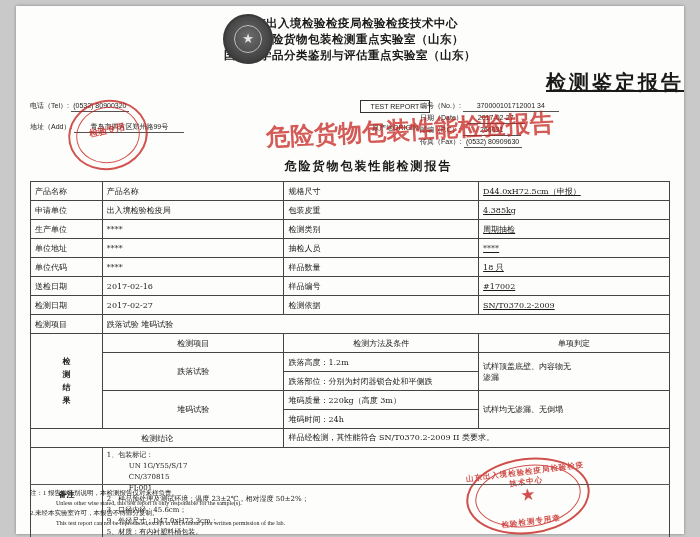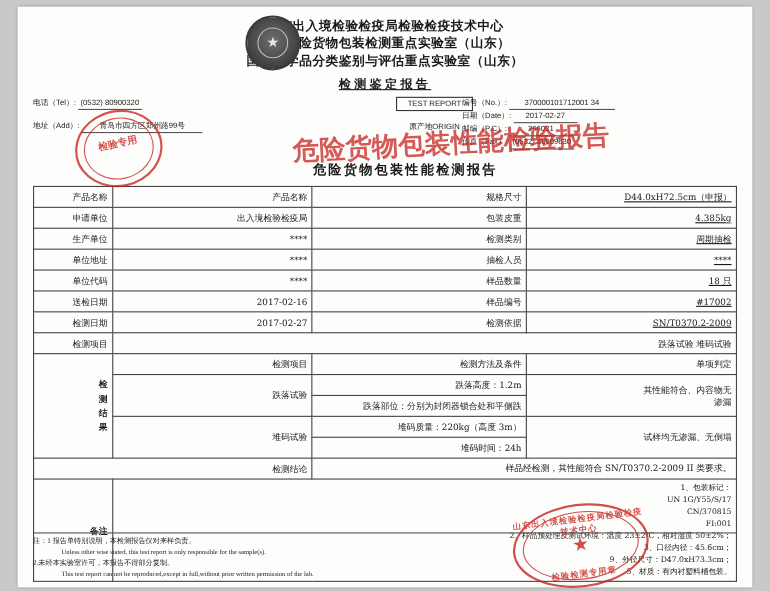--- a/index.html
+++ b/index.html
@@ -40,24 +40,24 @@
     content:"";position:absolute;left:9px;top:9px;
     width:26px;height:26px;border-radius:50%;
     border:1px solid #bdbdbd;
   }
   .emblem .star{
     position:absolute;left:50%;top:50%;
     transform:translate(-50%,-55%);
     color:#e8e8e8;font-size:13px;line-height:13px;
   }
   .title-main{
-    text-align:center;
+    text-align:right;
     font-family:"DejaVu Serif", serif;
     font-weight:bold;
-    font-size:11px;
+    font-size:20px;
     letter-spacing:3px;
     margin-top:6px;
     text-decoration:underline;
   }
   
   .meta{
     position:relative;
     margin:4px 14px 0 14px;
     font-size:7px;
     line-height:11px;
@@ -125,21 +125,20 @@
     width:640px;
     border-collapse:collapse;
     font-size:8px;
     font-family:"DejaVu Serif", serif;
   }
   table.main td{
     border:1px solid #444;
     padding:2px 4px;
     height:14px;
     vertical-align:middle;
-    text-align:right;
   }
   td.lbl{width:78px;}
   td.val{width:214px;}
   td.lbl2{width:74px;}
   td.val2{width:214px;text-decoration:underline;}
   .sec-title{
     text-align:center;font-weight:bold;font-size:12px;letter-spacing:2px;
     font-family:"DejaVu Serif",serif;
     margin-top:6px;
     padding-left:37px;
@@ -277,21 +276,21 @@
     <tr>
       <td rowspan="5" class="vlabel">检<br>测<br>结<br>果</td>
       <td class="center" style="width:70px">检测项目</td>
       <td class="center" colspan="1" style="width:230px">检测方法及条件</td>
       <td class="center">单项判定</td>
     </tr>
     <tr>
       <td class="center" rowspan="2">跌落试验</td>
       <td>跌落高度：1.2m</td>
       <td rowspan="2">
-        <div>其性能符合、内容物无</div>
+        <div>试样顶盖底壁、内容物无</div>
         <div>渗漏</div>
       </td>
     </tr>
     <tr>
       <td>跌落部位：分别为封闭器锁合处和平侧跌</td>
     </tr>
     <tr>
       <td class="center" rowspan="2">堆码试验</td>
       <td>堆码质量：220kg（高度 3m）</td>
       <td rowspan="2">试样均无渗漏、无倒塌</td>

